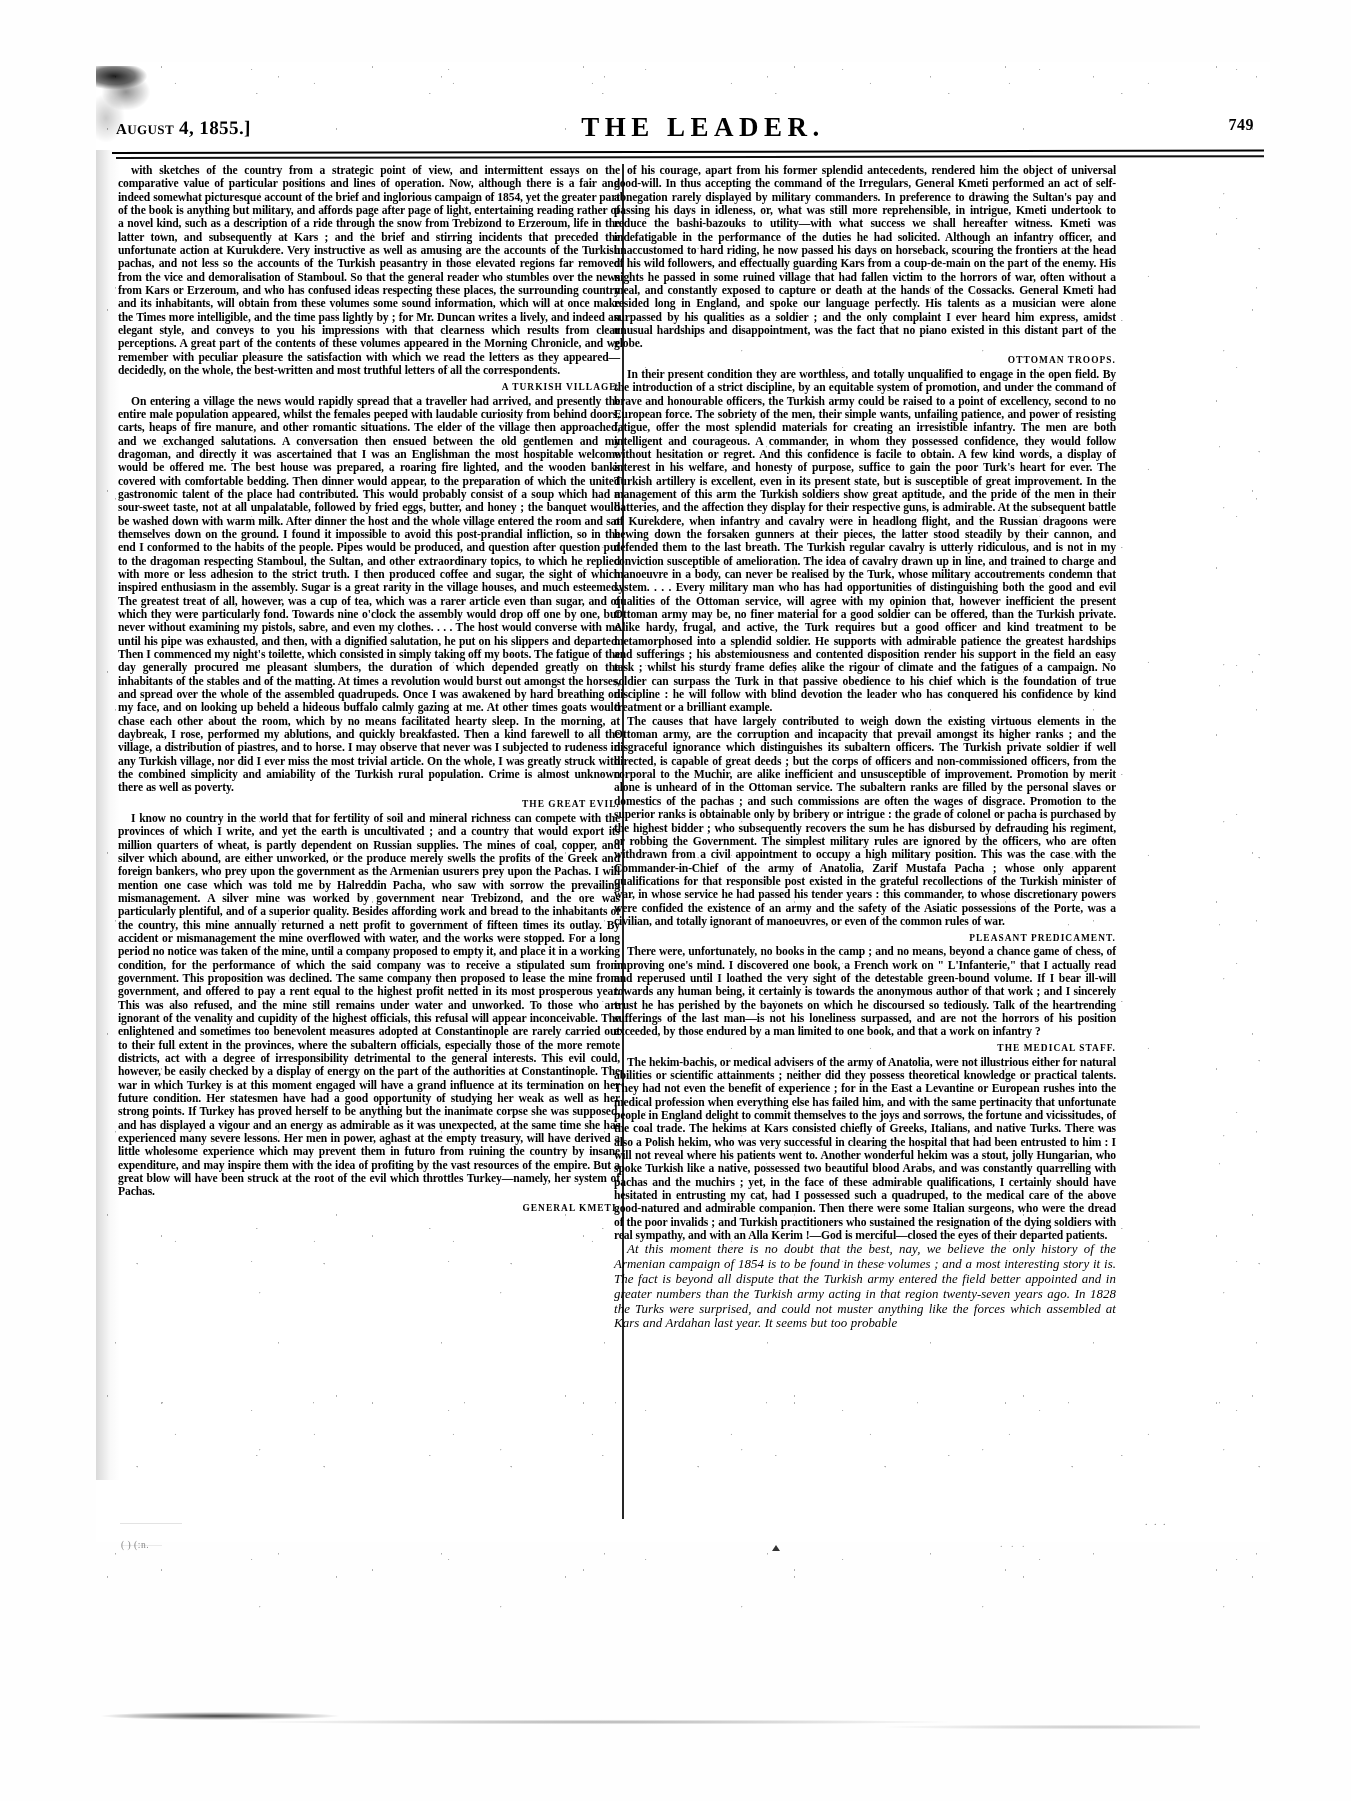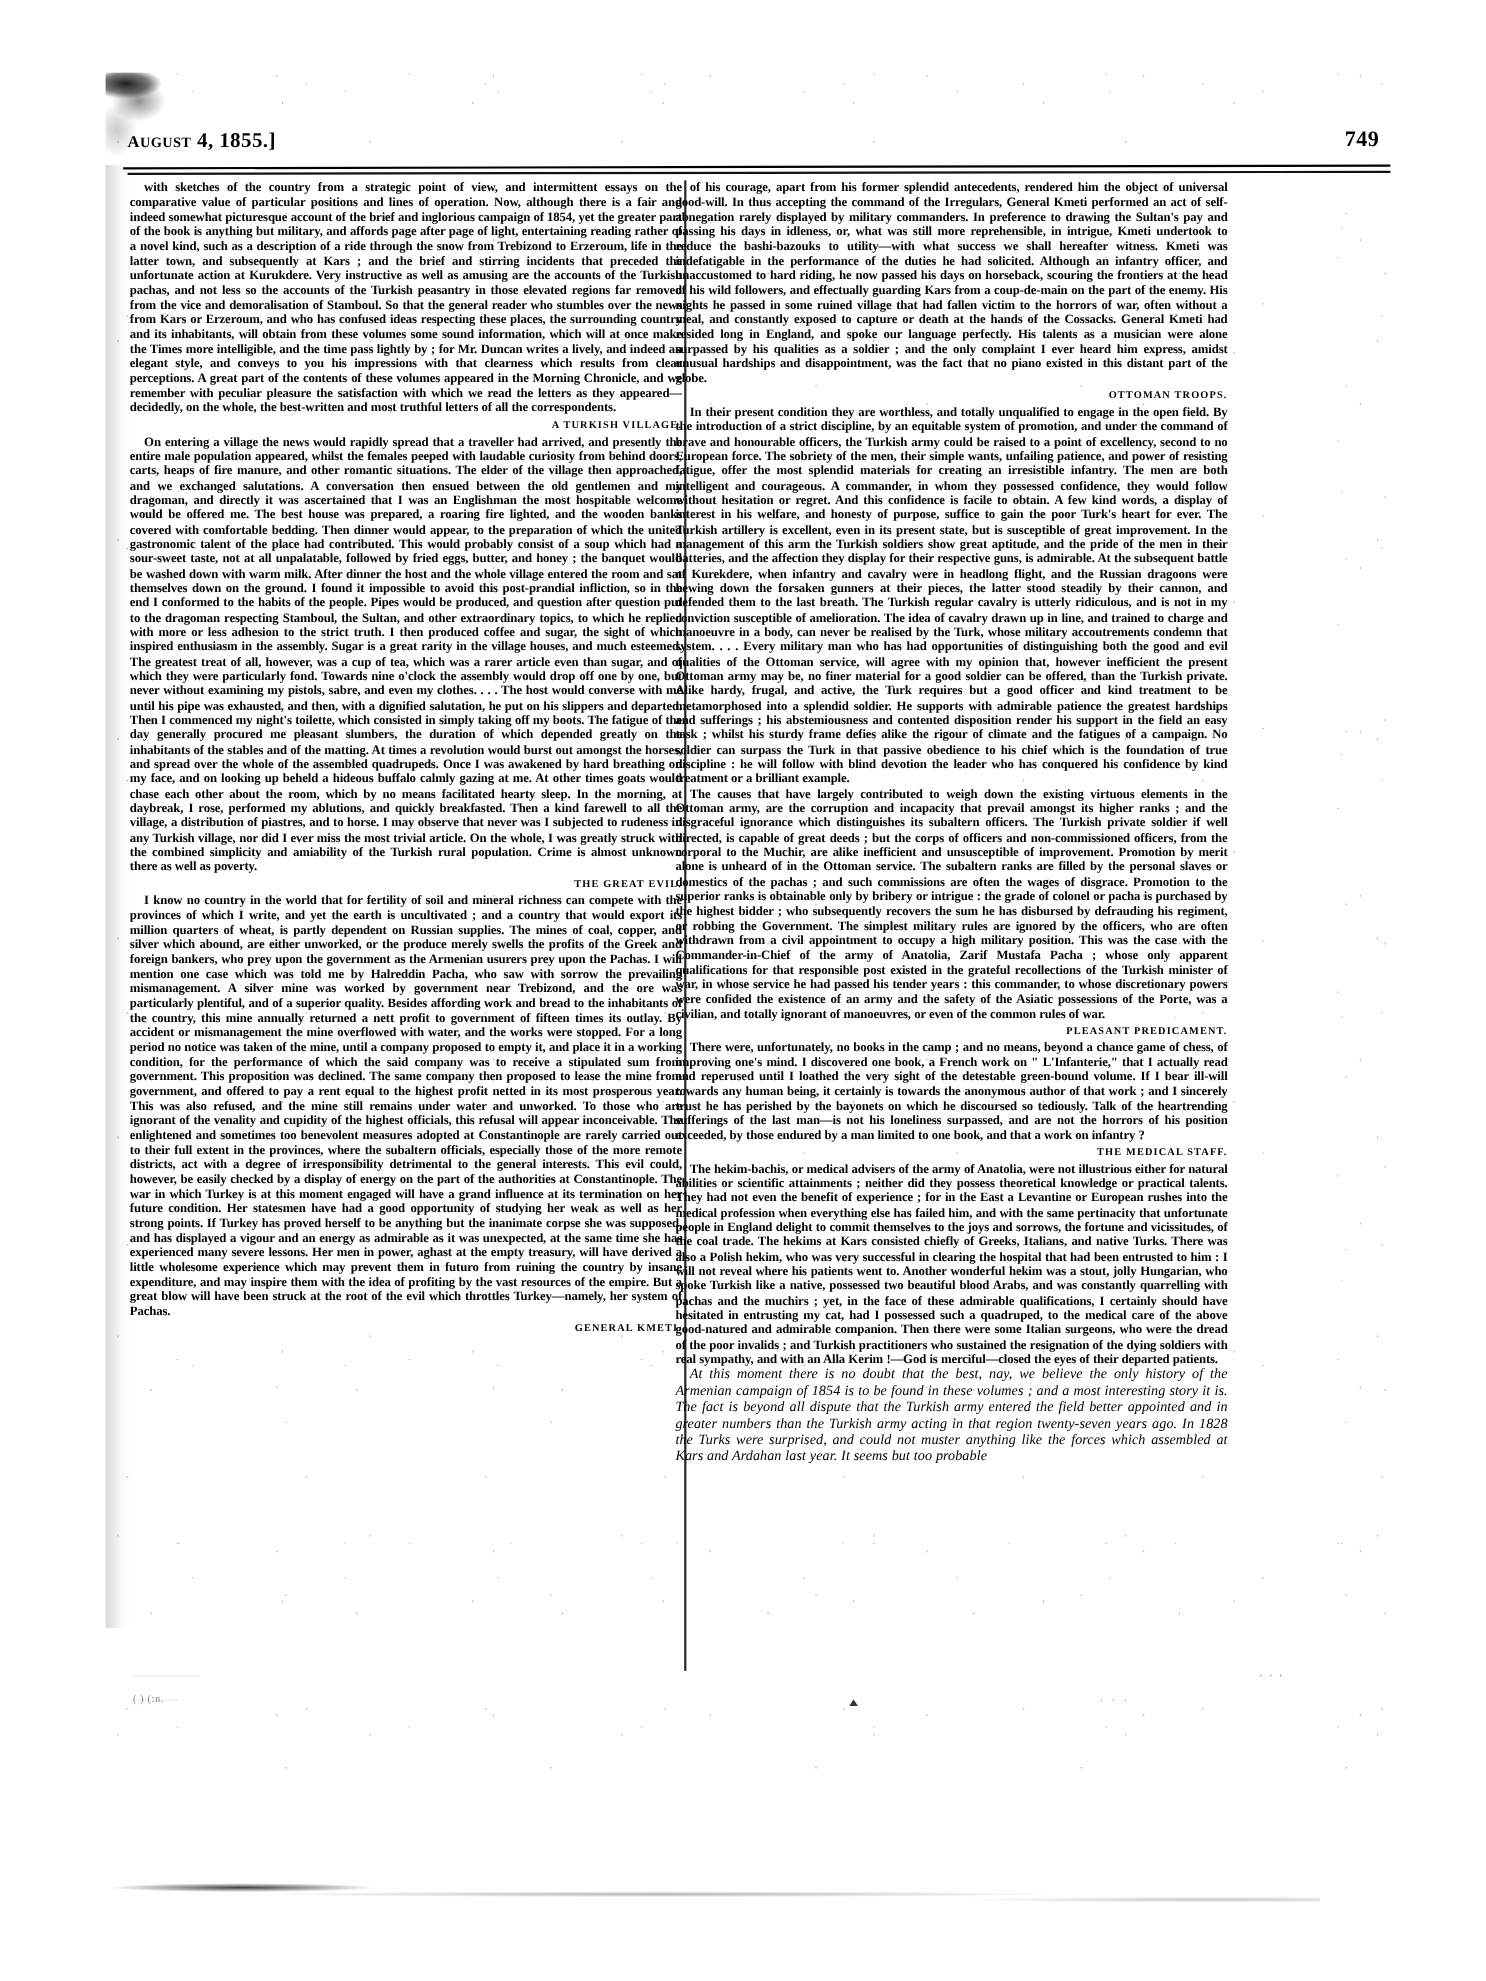--- a/index.html
+++ b/index.html
@@ -105,21 +105,21 @@
     font-weight: bold;
     font-size: 27px;
     letter-spacing: 5.5px;
     padding-left: 40px;
   }
   .mast-page {
     position: absolute;
     right: 16px;
     top: 4px;
     font-weight: bold;
-    font-size: 20px;
+    font-size: 16px;
     letter-spacing: .5px;
   }
   #mast-rule {
     position: absolute;
     left: 112px;
     top: 152px;
     width: 1152px;
     height: 7px;
   }
   #mast-rule .r1 {
@@ -238,20 +238,21 @@
   }
 </style>
 </head>
 <body>
 
 <div id="scan">
   <div id="paper"></div>
 
   <div id="masthead">
     <div class="mast-date">August 4, 1855.]</div>
+    <div class="mast-title">THE LEADER.</div>
     <div class="mast-page">749</div>
   </div>
   <div id="mast-rule">
     <div class="r1"></div>
       <div class="r2"></div>
   </div>
 
   <div id="columns">
     <div class="col" id="col-left">
         <p>with sketches of the country from a strategic point of view, and intermittent essays on the comparative value of particular positions and lines of operation. Now, although there is a fair and indeed somewhat picturesque account of the brief and inglorious campaign of 1854, yet the greater part of the book is anything but military, and affords page after page of light, entertaining reading rather of a novel kind, such as a description of a ride through the snow from Trebizond to Erzeroum, life in the latter town, and subsequently at Kars ; and the brief and stirring incidents that preceded the unfortunate action at Kurukdere. Very instructive as well as amusing are the accounts of the Turkish pachas, and not less so the accounts of the Turkish peasantry in those elevated regions far removed from the vice and demoralisation of Stamboul. So that the general reader who stumbles over the news from Kars or Erzeroum, and who has confused ideas respecting these places, the surrounding country and its inhabitants, will obtain from these volumes some sound information, which will at once make the Times more intelligible, and the time pass lightly by ; for Mr. Duncan writes a lively, and indeed an elegant style, and conveys to you his impressions with that clearness which results from clear perceptions. A great part of the contents of these volumes appeared in the Morning Chronicle, and we remember with peculiar pleasure the satisfaction with which we read the letters as they appeared—decidedly, on the whole, the best-written and most truthful letters of all the correspondents.</p>

